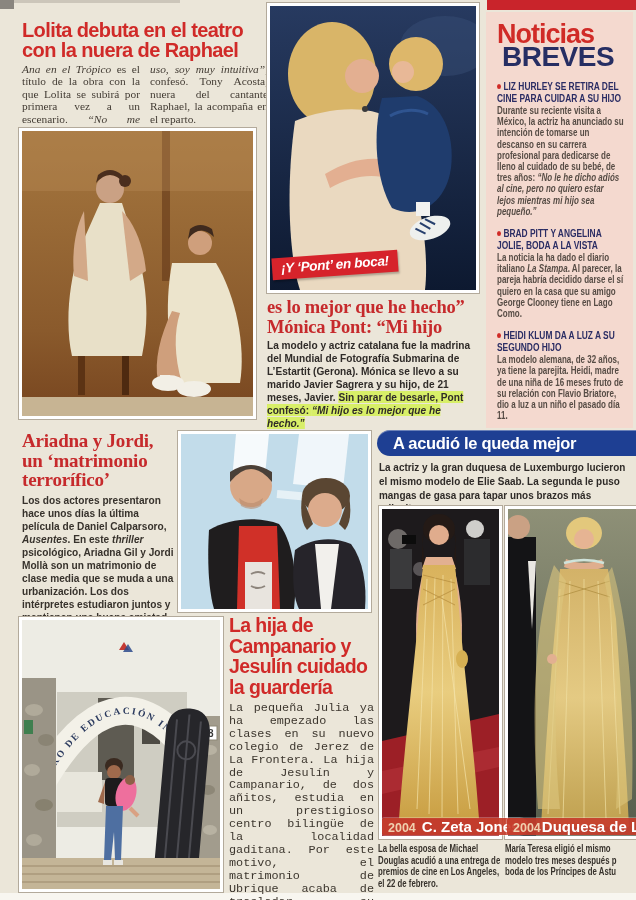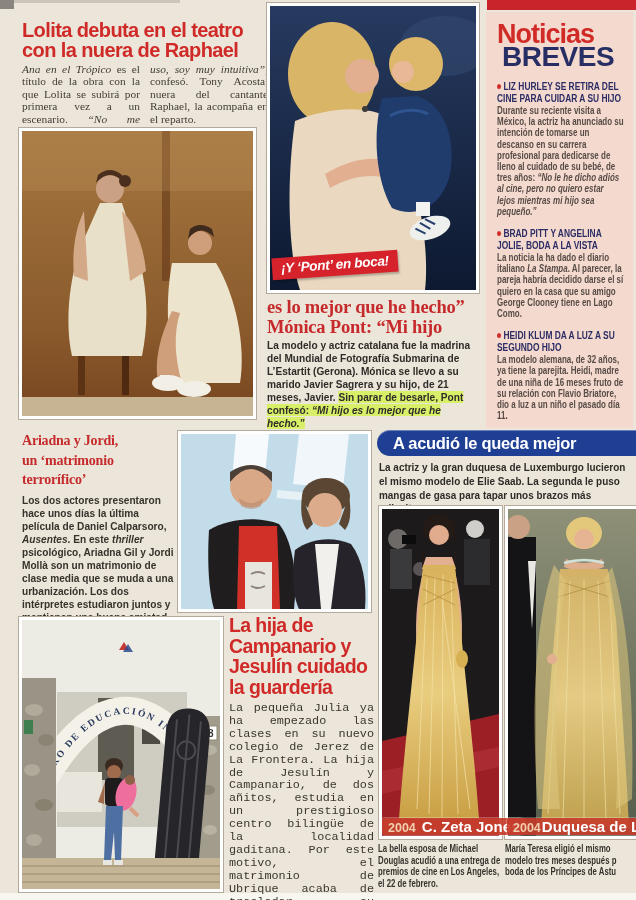--- a/index.html
+++ b/index.html
@@ -35,21 +35,21 @@
   
   .nb-panel{background:#f4d9cf;}
   .nb-word-top{font-size:27px;color:#d02b27;letter-spacing:-1px;line-height:27px;font-weight:bold;}
   .nb-word-bottom{font-size:28px;color:#262e63;font-weight:bold;letter-spacing:-0.5px;line-height:26px;margin:-4px 0 0 5px;}
   .nb-item{margin:10px 9px 0 11px;}
   .nb-head{color:#2b2d64;font-size:10.5px;line-height:12px;font-weight:bold;}
   .nb-bullet{display:inline-block;width:5px;height:5px;border-radius:50%;background:#d02b27;margin:0 3px 1px 0;}
   .nb-body{font-size:10px;line-height:11.2px;font-weight:bold;color:#564c45;margin-top:1px;}
 
   
-  .ariadna-title{font-size:14px;line-height:19.5px;}
+  .ariadna-title{font-size:19px;line-height:19.5px;}
   .ariadna-body{font-size:11.5px;line-height:13px;font-weight:bold;color:#37322c;}
 
   
   .aq-banner{background:#1e3f93;border-radius:13px;color:#fff;font-weight:bold;font-size:16.5px;
              line-height:26px;padding-left:16px;letter-spacing:-0.3px;box-shadow:inset 0 1px 0 rgba(255,255,255,.35);}
   .aq-intro{font-size:11.3px;line-height:13.8px;font-weight:bold;color:#2f2b28;}
   .aq-label{height:17px;line-height:17px;background:rgba(198,62,45,.93);border-radius:3px 9px 9px 3px;
             padding:0 9px 0 6px;white-space:nowrap;box-shadow:0 0 0 1px rgba(255,255,255,.25);}
   .aq-year{color:#f0cfae;font-weight:bold;font-size:12.5px;}
   .aq-name{color:#fff;font-weight:bold;font-size:15px;margin-left:6px;}

